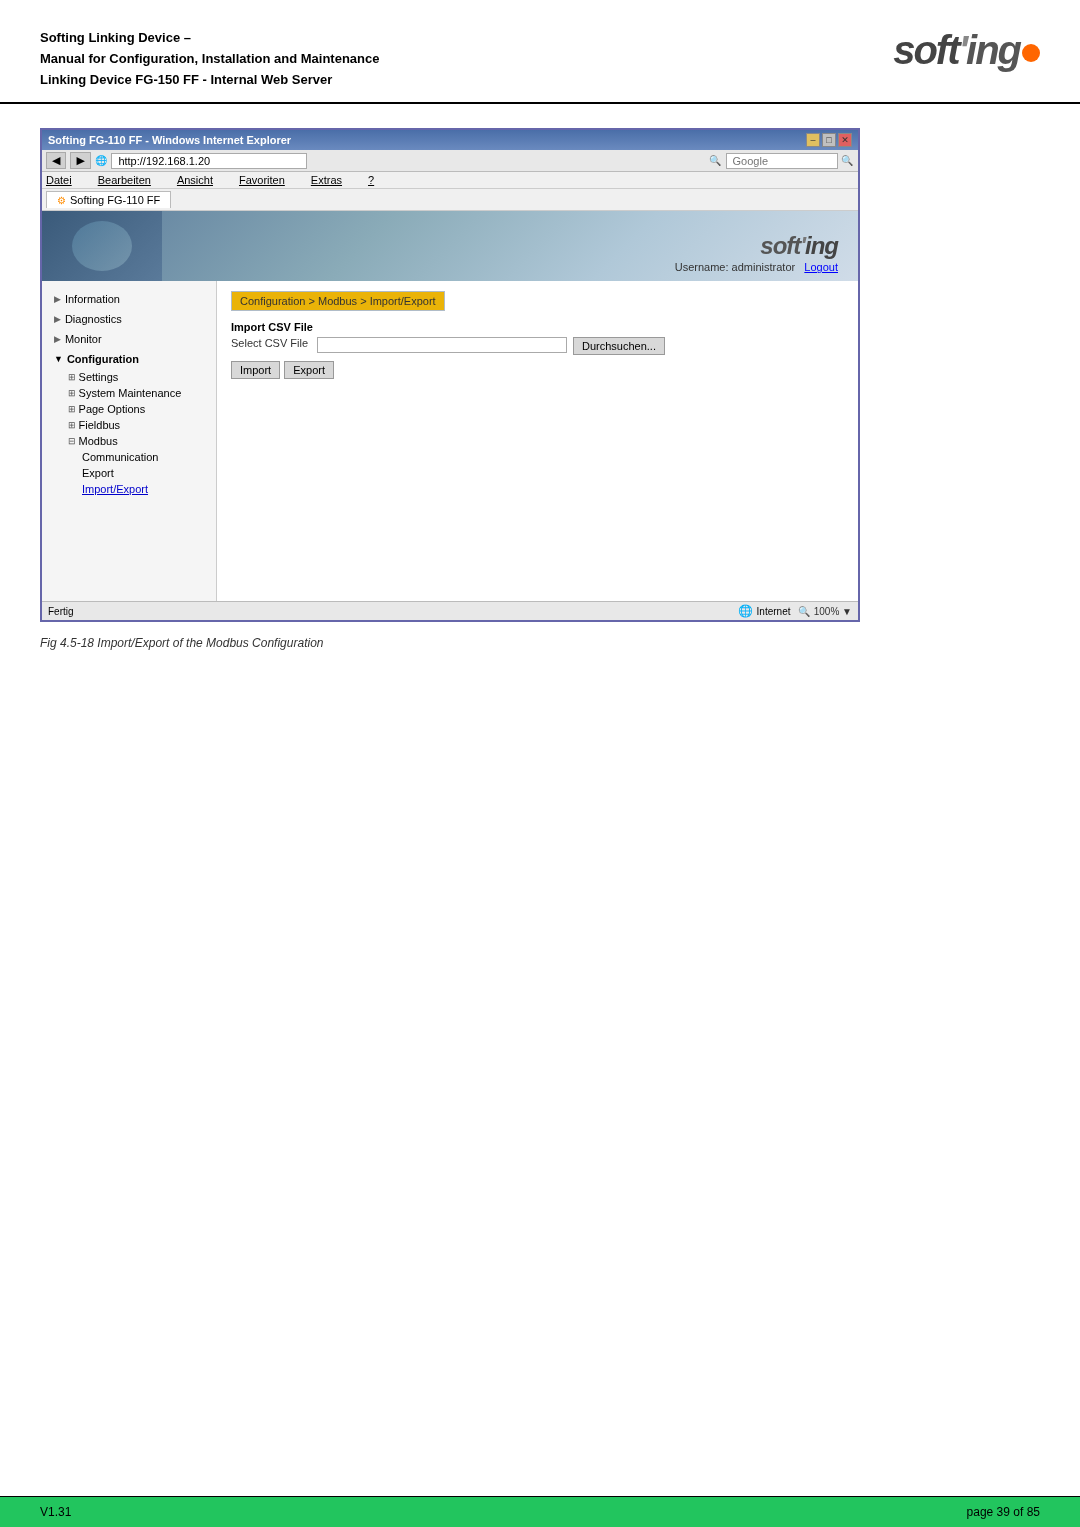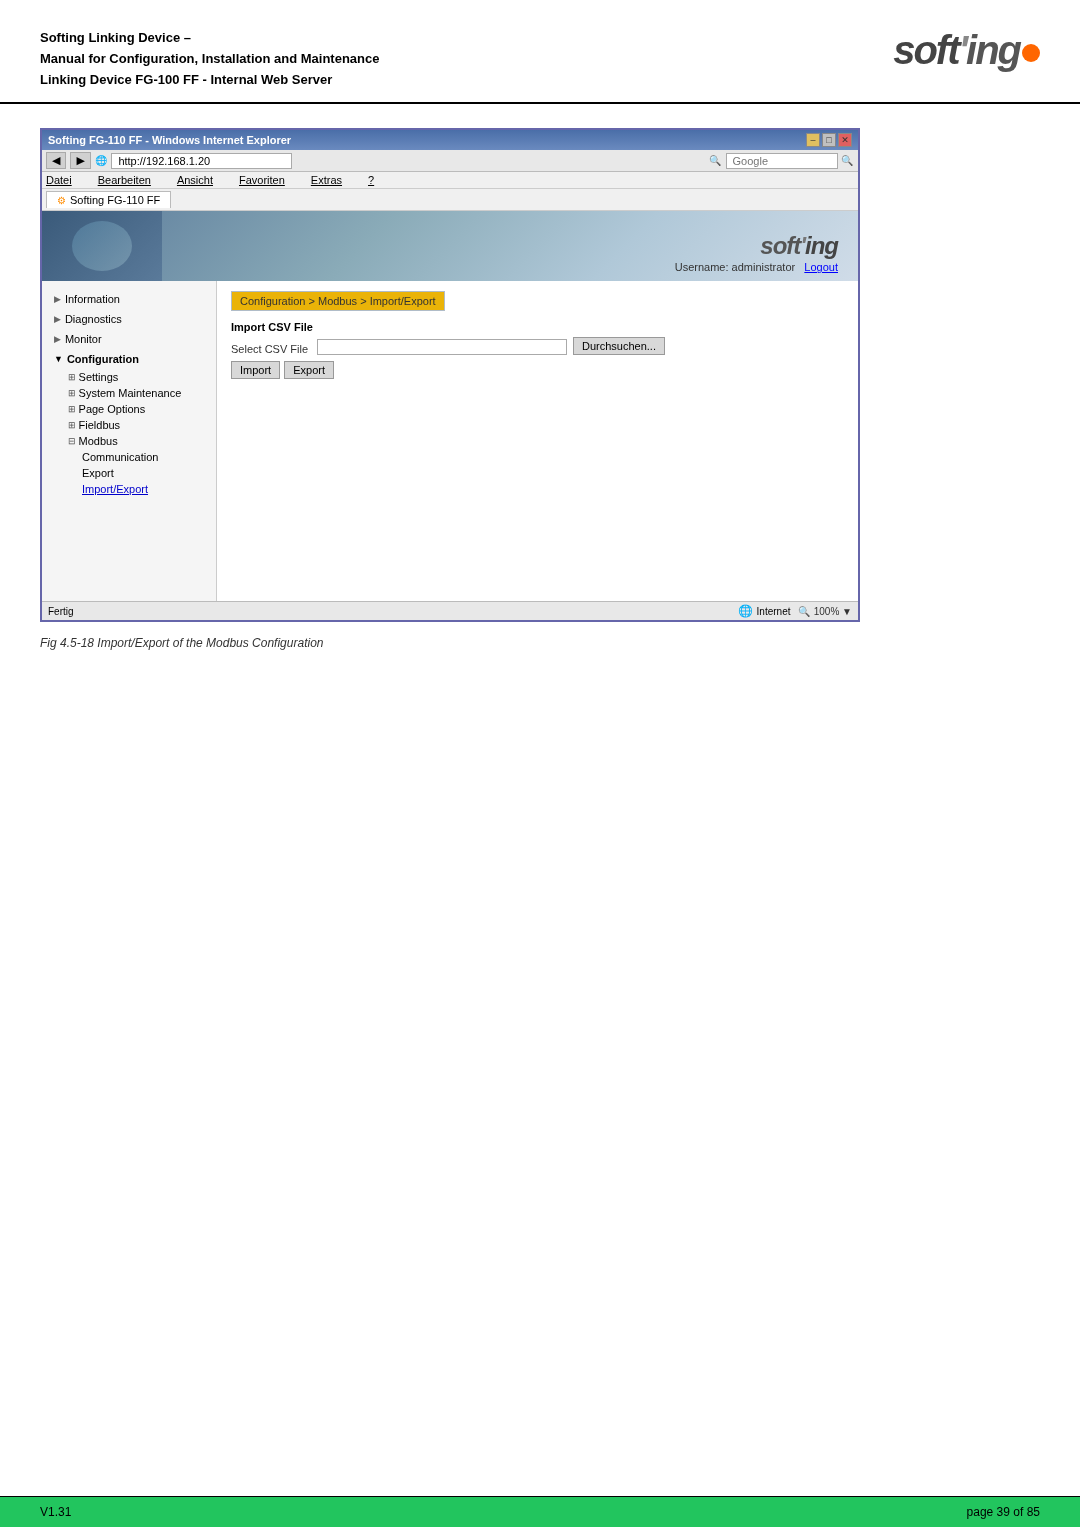--- a/index.html
+++ b/index.html
@@ -84,21 +84,21 @@
       border: 1px solid #aaa;
       padding: 1px 5px;
       font-size: 11px;
       cursor: pointer;
     }
     .browser-address-bar {
       background: white;
       border: 1px solid #aaa;
       padding: 1px 6px;
       font-size: 11px;
-      width: 181px;
+      width: 196px;
     }
     .browser-search {
       background: white;
       border: 1px solid #aaa;
       padding: 1px 6px;
       font-size: 11px;
       width: 112px;
     }
     .browser-menu-bar {
       background: #f0f0f0;
@@ -212,21 +212,21 @@
       margin-bottom: 10px;
       color: #333;
     }
     .section-title {
       font-size: 11px;
       font-weight: bold;
       margin-bottom: 4px;
     }
     .import-row {
       display: flex;
-      align-items: flex-end;
+      align-items: flex-start;
       gap: 6px;
       margin-bottom: 6px;
     }
     .import-label {
       font-size: 11px;
       color: #333;
       min-width: 80px;
     }
     .import-input {
       border: 1px solid #aaa;
@@ -317,21 +317,21 @@
       margin-top: 4px;
     }
   </style>
 </head>
 <body>
 
 <div class="doc-header">
   <div class="doc-header-text">
     <div class="title-line1">Softing Linking Device –</div>
     <div class="title-line2">Manual for Configuration, Installation and Maintenance</div>
-    <div class="title-line3">Linking Device FG-100 FF - Internal Web Server</div>
+    <div class="title-line3">Linking Device FG-150 FF - Internal Web Server</div>
   </div>
   <div class="logo-container">
     <div class="logo-text">
       <span class="logo-soft">soft</span><span class="logo-t">'</span><span class="logo-ing">ing</span>
     </div>
     <div class="logo-circle"></div>
   </div>
 </div>
 
 <div class="doc-content">

